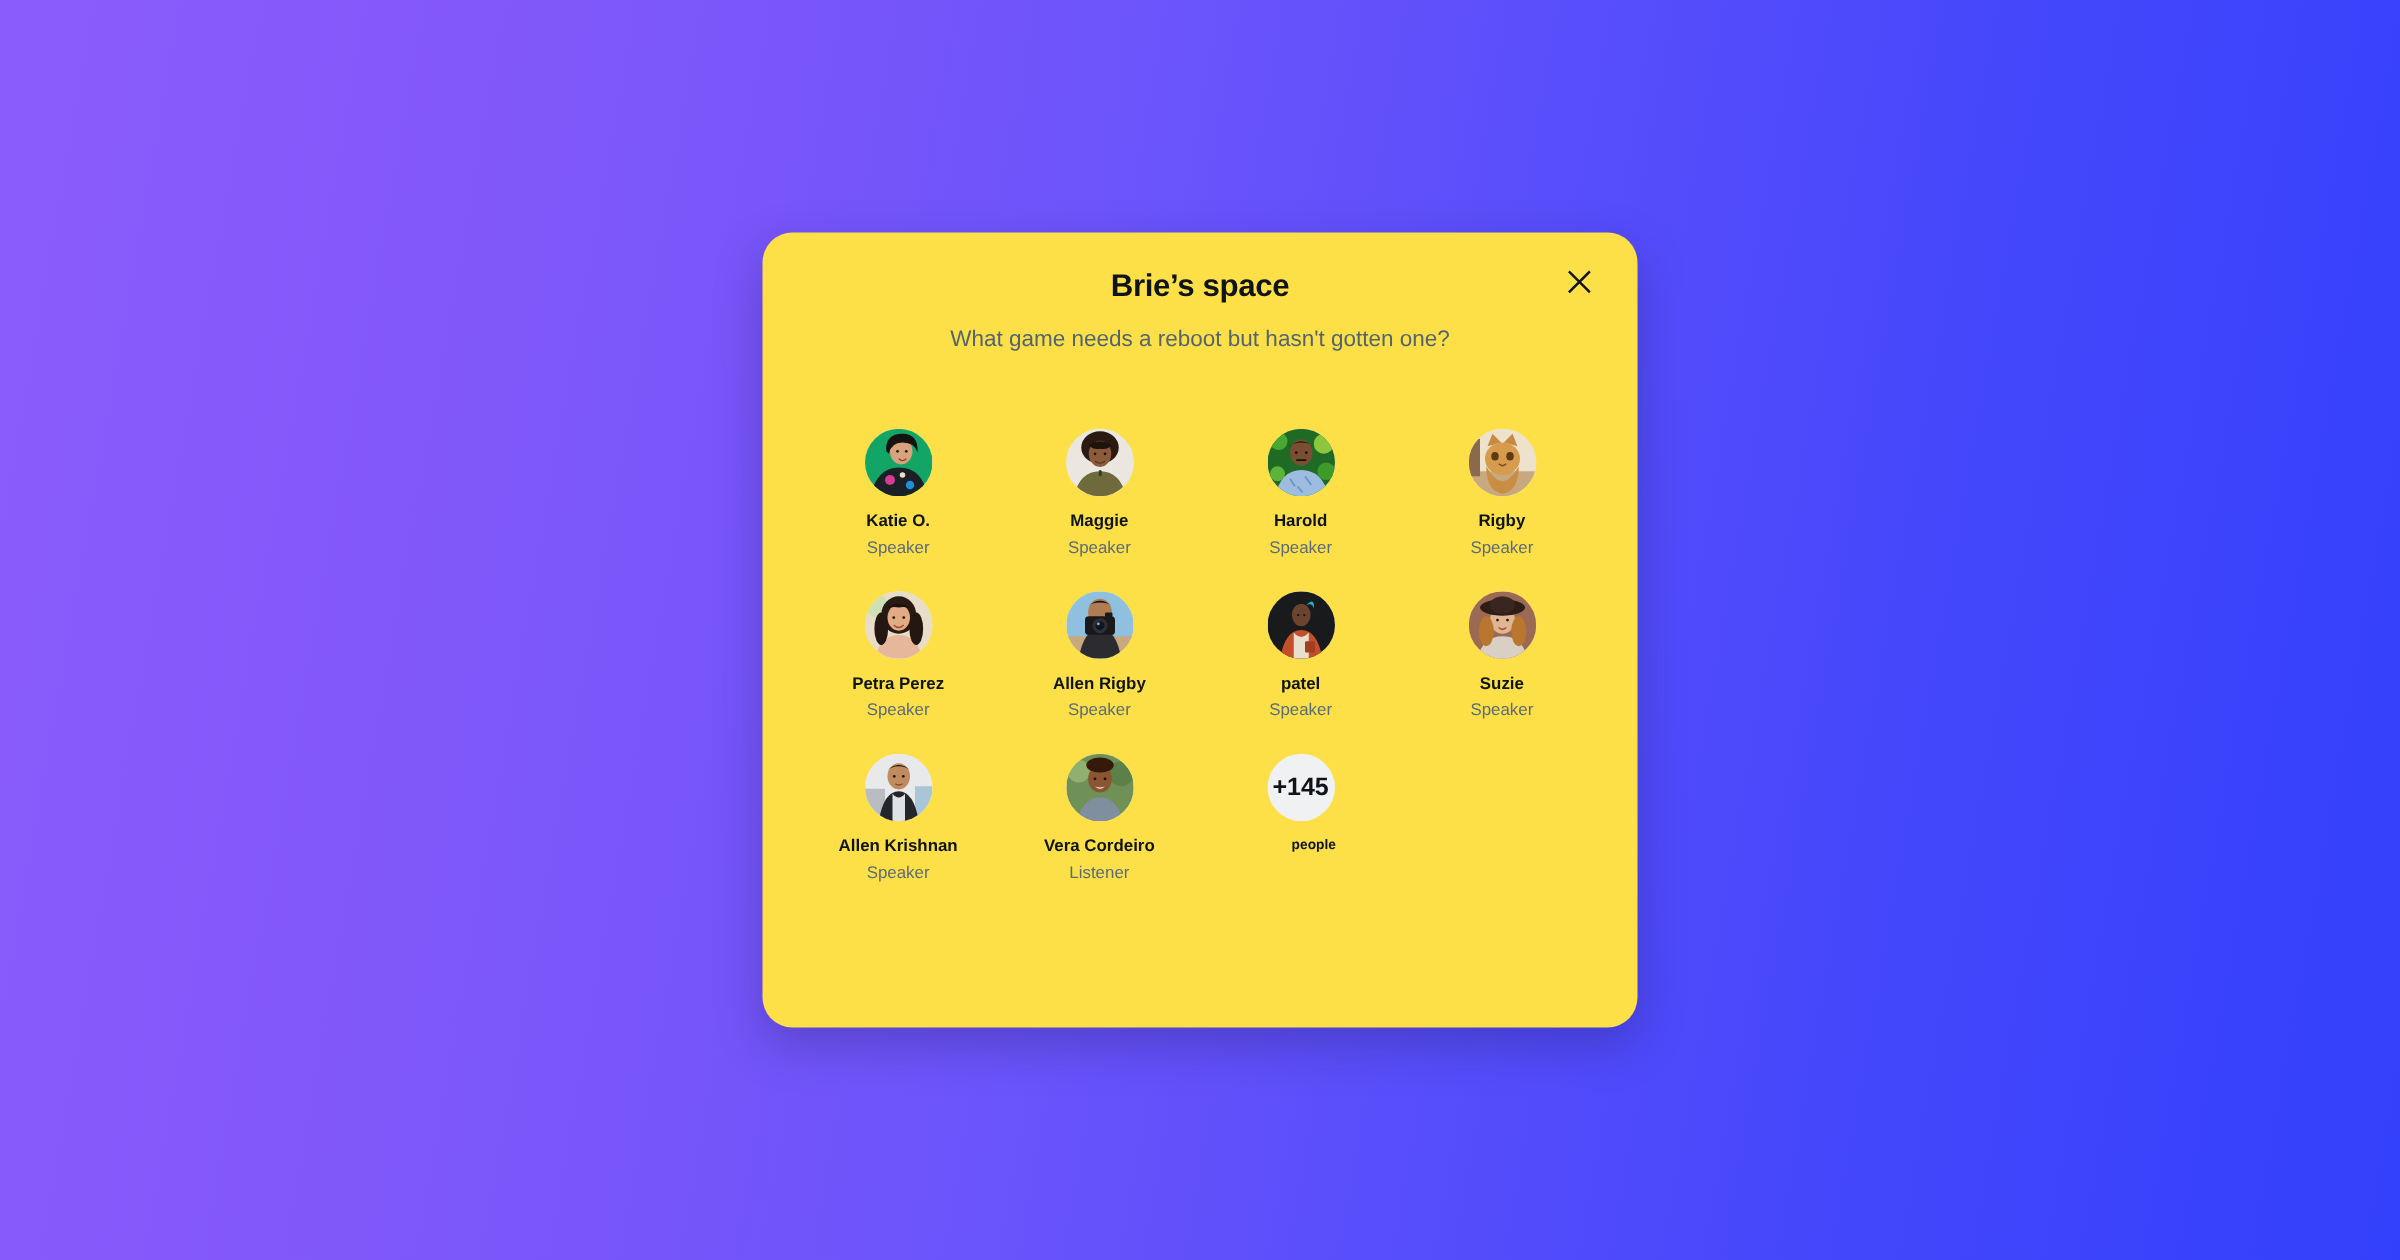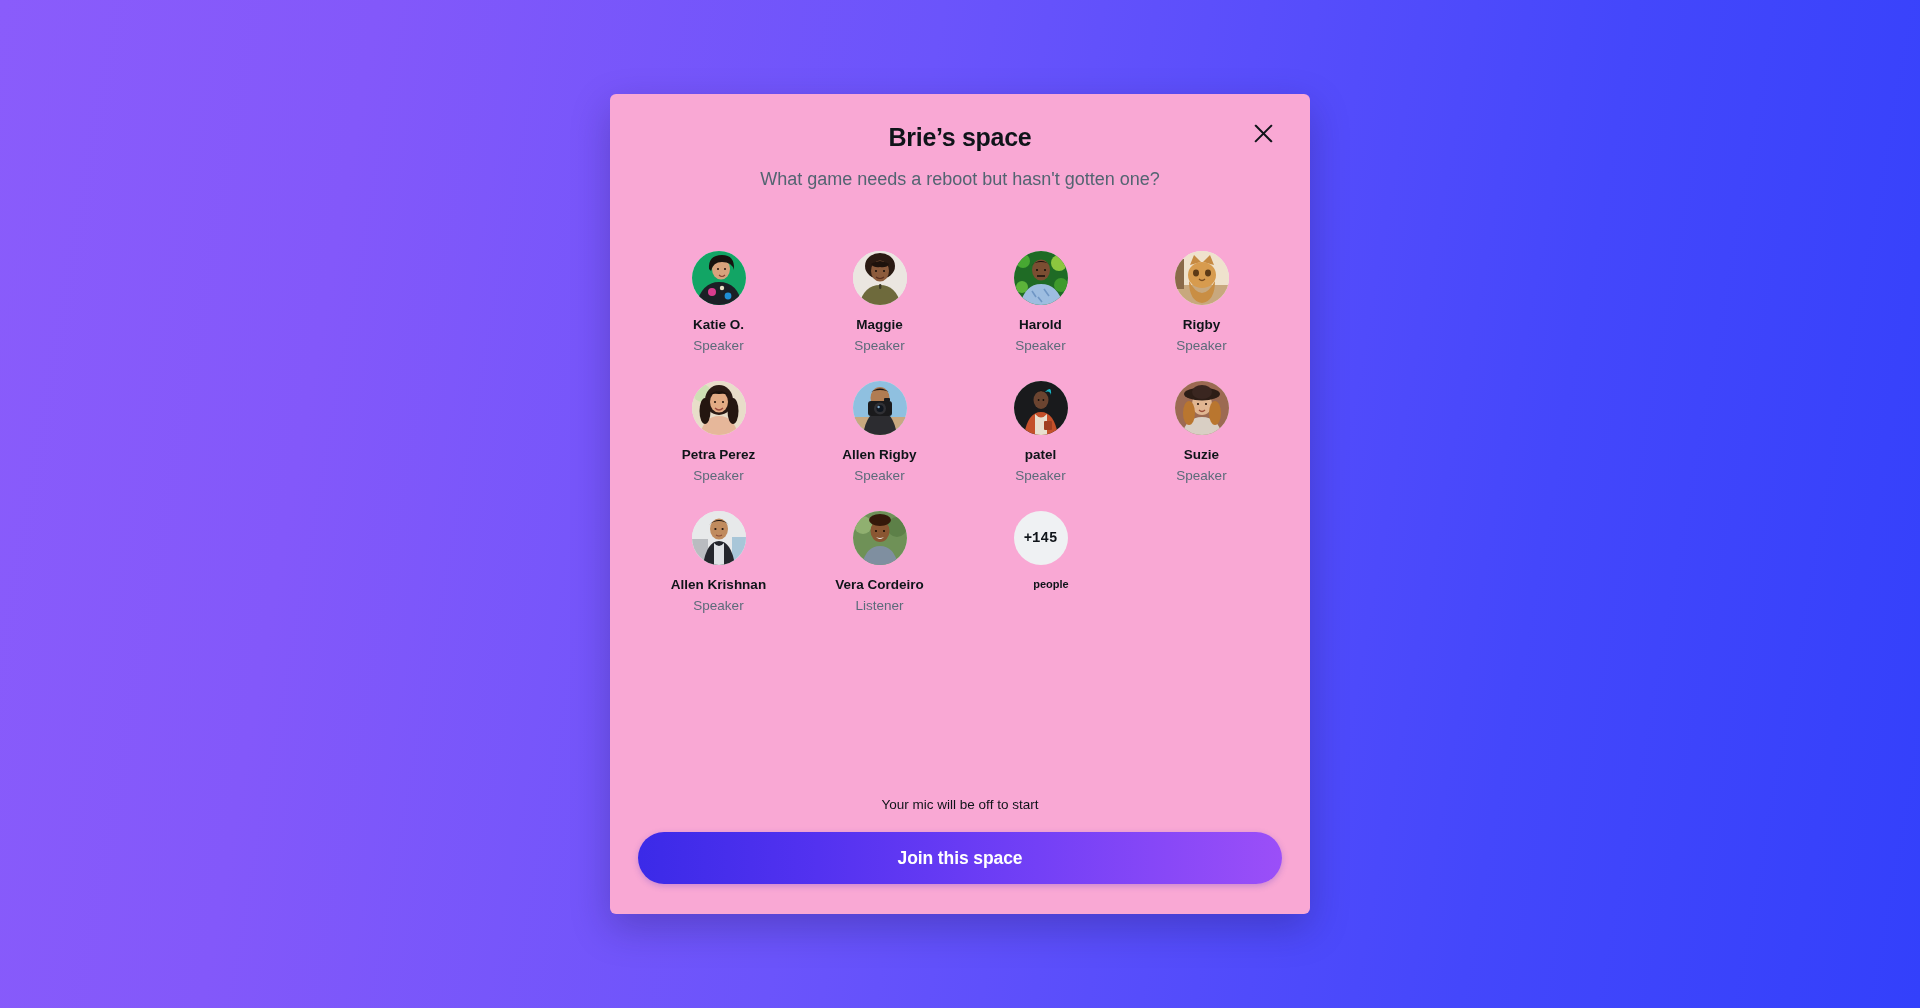--- a/index.html
+++ b/index.html
@@ -16,23 +16,23 @@
     display: flex;
     align-items: center;
     justify-content: center;
     -webkit-font-smoothing: antialiased;
   }
 
   
   .modal-card {
     position: relative;
     width: 700px;
-    height: 820px;
-    background: #f9a8d4;
-    border-radius: 6px;
+    height: 636px;
+    background: #fde047;
+    border-radius: 24px;
     box-shadow: 0 14px 38px rgba(30, 20, 80, 0.28);
     display: flex;
     flex-direction: column;
     padding: 0 28px;
   }
 
   .modal-header {
     position: relative;
     padding-top: 28px;
     text-align: center;
@@ -124,24 +124,23 @@
 
   
   .overflow-chip {
     width: 54px;
     height: 54px;
     border-radius: 50%;
     background: #eff1f3;
     display: flex;
     align-items: center;
     justify-content: center;
-    font-size: 14px;
+    font-size: 20px;
     font-weight: bold;
     color: #0f1419;
-    font-family: Liberation Mono, monospace;
   }
   .overflow-label {
     margin-top: 11px;
     font-size: 11px;
     font-weight: bold;
     color: #0f1419;
     line-height: 17px;
     margin-left: 21px;
   }
 
@@ -388,18 +387,14 @@
       </div>
 
       <div class="participant">
         <div class="overflow-chip">+145</div>
         <div class="overflow-label">people</div>
       </div>
 
     </div>
   </div>
 
-  <div class="modal-footer">
-    <div class="mic-note">Your mic will be off to start</div>
-    <button class="join-button">Join this space</button>
-  </div>
 
 </div>
 
 </body></html>

